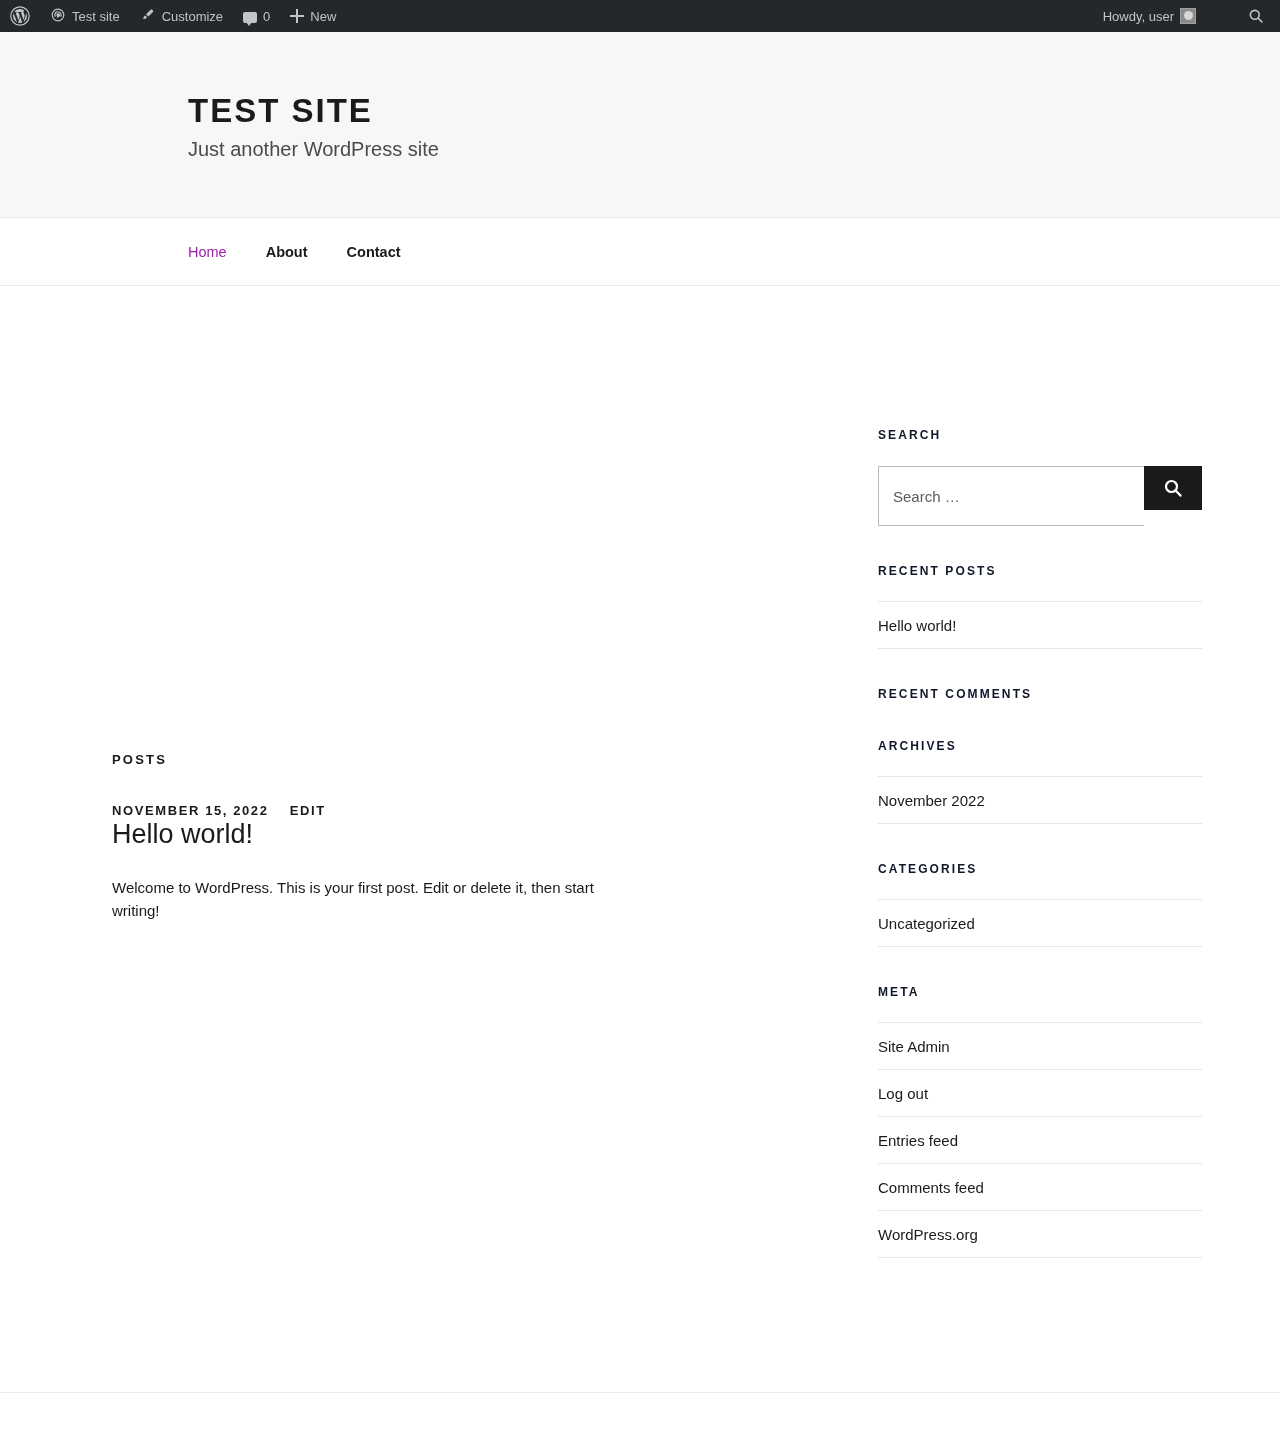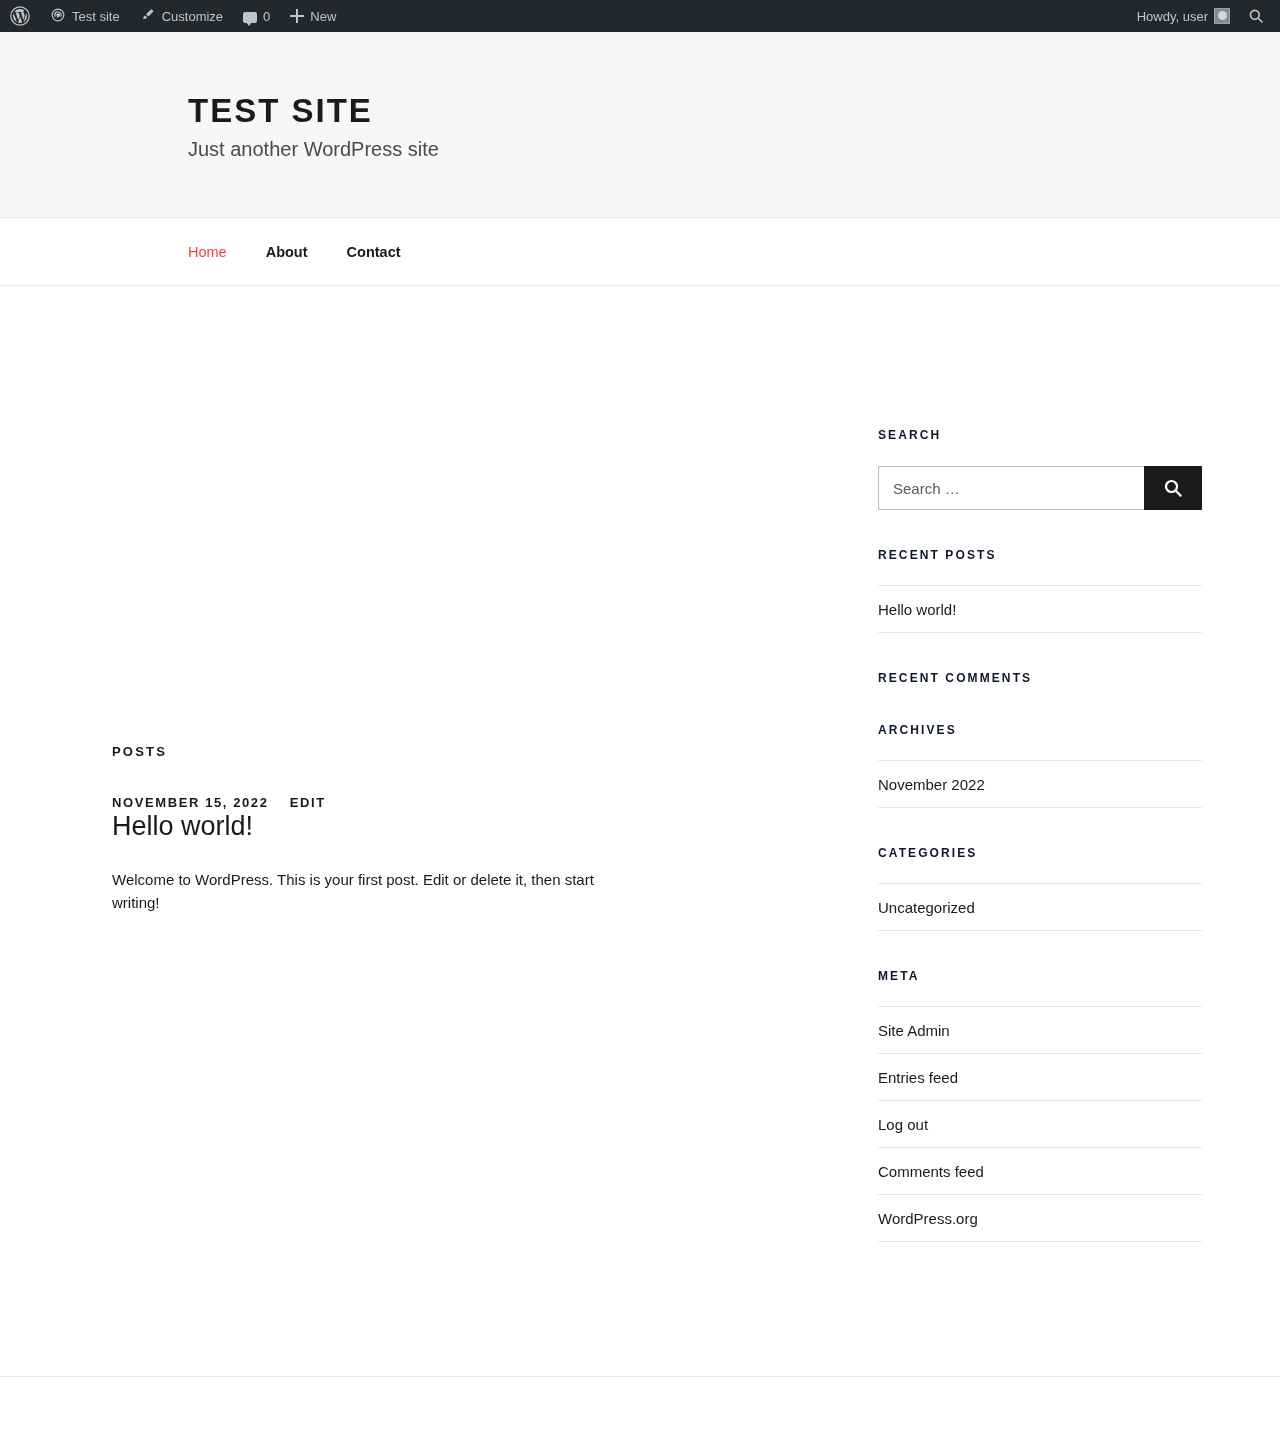--- a/index.html
+++ b/index.html
@@ -31,21 +31,21 @@
     gap: 6px;
     height: 32px;
     padding: 0 10px;
     color: #c3c4c7;
     text-decoration: none;
     white-space: nowrap;
     cursor: pointer;
   }
   .ab-logo { width: 20px; height: 20px; display: block; }
   .ab-icon { display: inline-block; line-height: 1; }
-  .ab-right { margin-left: auto; display: flex; align-items: center; }
+  .ab-right { margin-left: auto; display: flex; align-items: center; gap: 34px; }
   .ab-avatar {
     width: 16px; height: 16px; background: #8b8b8b;
     border: 1px solid #a0a0a0; display: inline-block;
     position: relative; overflow: hidden;
   }
   .ab-avatar::after {
     content: ""; position: absolute; left: 3px; top: 2px;
     width: 9px; height: 9px; border-radius: 50%; background: #d6d6d6;
   }
   .ab-search-icon { font-size: 15px; padding: 0 8px; }
@@ -99,21 +99,21 @@
   }
   .nav-inner { padding-left: 188px; display: flex; align-items: center; height: 67px; }
   .nav-item {
     font-size: 14.5px;
     margin-right: 39px;
     color: #1a1a1a;
     text-decoration: none;
     cursor: pointer;
     font-weight: 700;
   }
-  .nav-item.current { color: #ef4444; font-weight: 400; }
+  .nav-item.current { color: #a21caf; font-weight: 400; }
 
   
   #content-area {
     padding-left: 112px;
     padding-top: 92px;
     display: flex;
     align-items: center;
     gap: 0;
   }
   .posts-col { width: 578px; }
@@ -155,21 +155,21 @@
     font-size: 12px;
     font-weight: 700;
     letter-spacing: 2.1px;
     text-transform: uppercase;
     margin: 0 0 24px 0;
     color: #0f172a;
   }
   .search-form { display: flex; }
   .search-field {
     flex: 1;
-    height: 44px;
+    height: 60px;
     border: 1px solid #bbb;
     border-right: none;
     padding: 0 14px;
     font-size: 15px;
     font-family: "Liberation Sans", sans-serif;
     color: #a21caf;
     outline: none;
     background: #fff;
   }
   .search-field::placeholder { color: #5a5a5a; }
@@ -335,24 +335,24 @@
       </ul>
     </section>
 
     <section class="widget">
       <h3 class="widget-title">META</h3>
       <ul class="widget-list">
         <li>
           <a>Site Admin</a>
         </li>
         <li>
+          <a>Log out</a>
+        </li>
+        <li>
           <a>Entries feed</a>
-        </li>
-        <li>
-          <a>Log out</a>
         </li>
         <li>
           <a>Comments feed</a>
         </li>
         <li>
           <a>WordPress.org</a>
         </li>
       </ul>
     </section>
 

